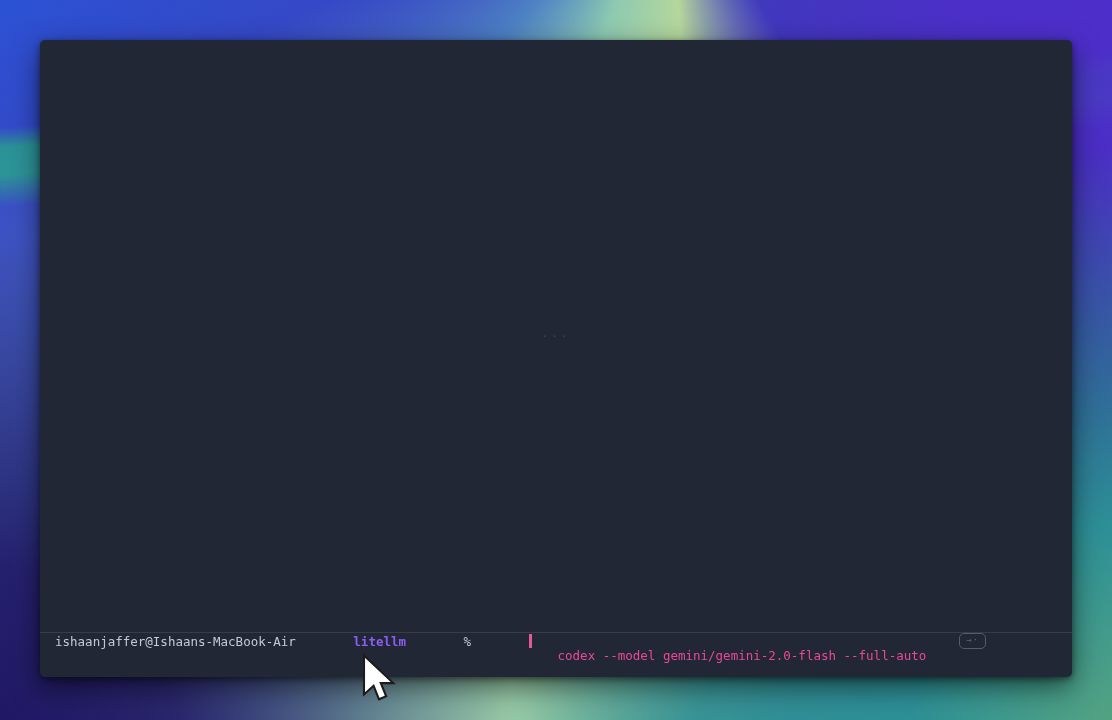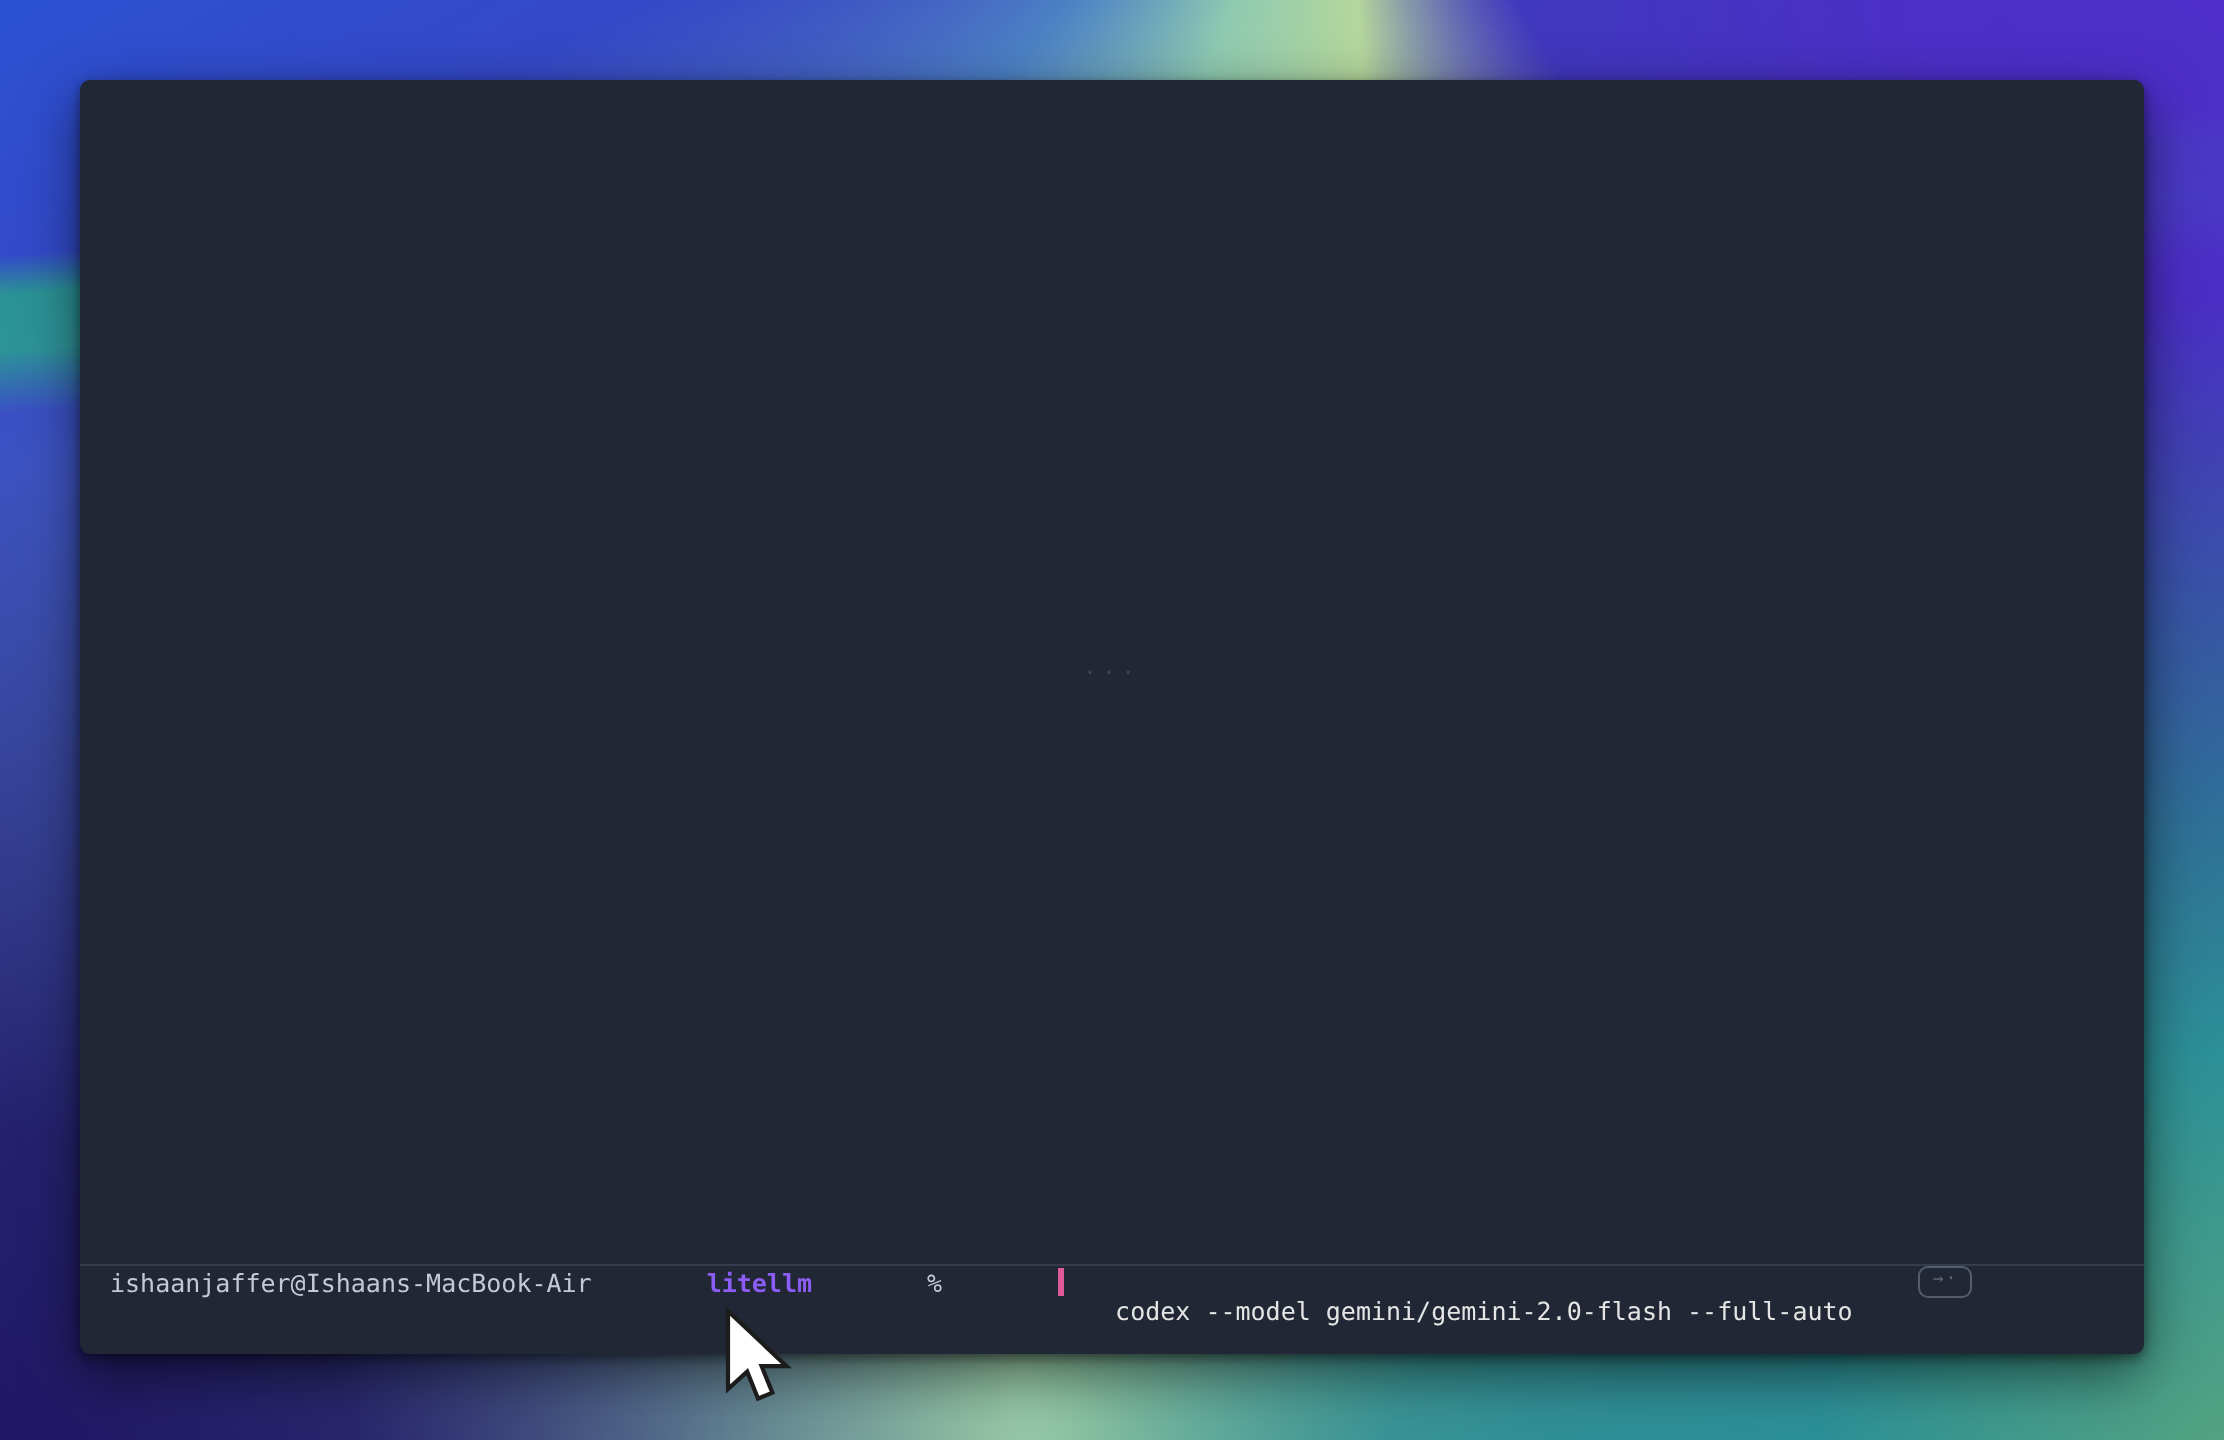--- a/index.html
+++ b/index.html
@@ -74,21 +74,21 @@
   .prompt-user   { color: #c4cad5; }
   .prompt-gap    { width: 7.5px; flex: 0 0 auto; }
   .prompt-dir    { color: #8b5cf6; font-weight: bold; }
   .prompt-symbol { color: #c4cad5; }
   .text-caret {
     width: 3px; height: 14px;
     background: #e0599c;
     flex: 0 0 auto;
     margin-right: 1px;
   }
-  .suggestion { color: #e5e5e5; margin-top: 29px; }
+  .suggestion { color: #ec4899; margin-top: 29px; }
   .hint-badge {
     margin-left: 8px;
     flex: 0 0 auto;
     border: 1px solid #535d6b;
     border-radius: 5px;
     color: #5d6673;
     font-size: 9px;
     line-height: 11px;
     padding: 1px 6px 2px 6px;
     letter-spacing: 1px;

